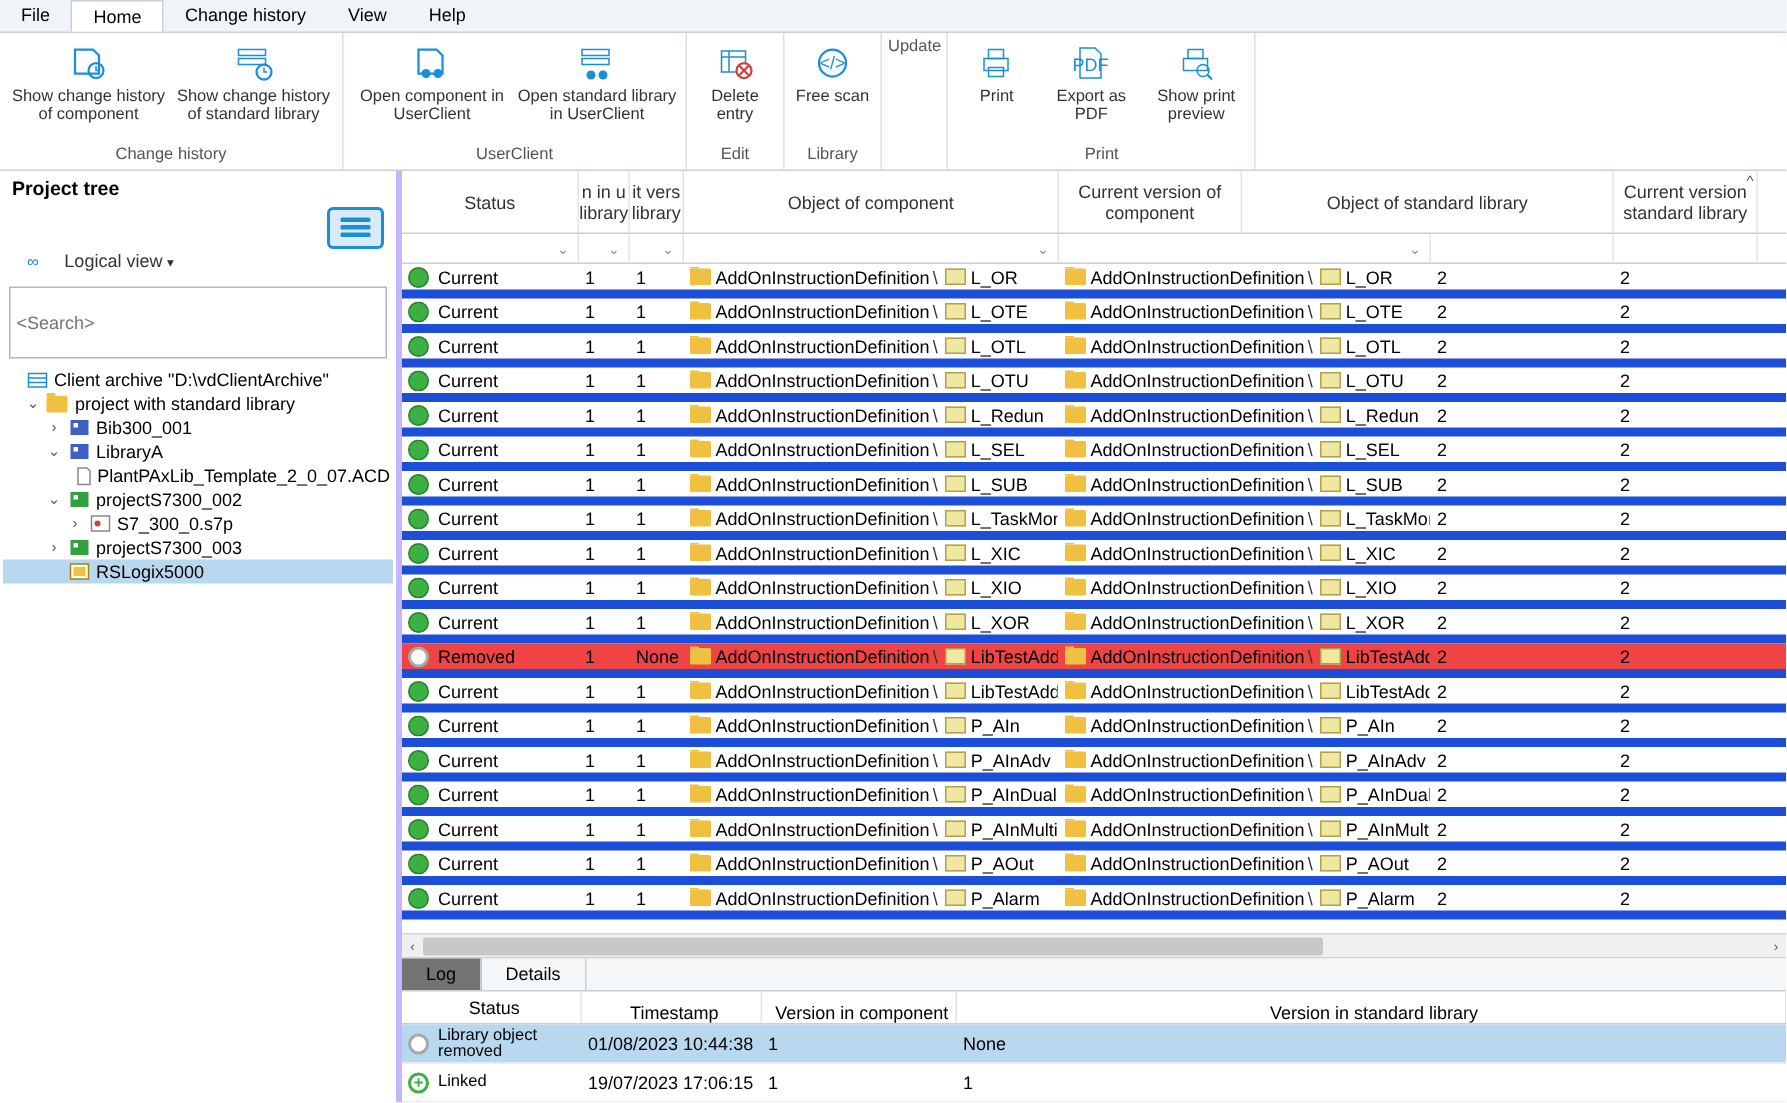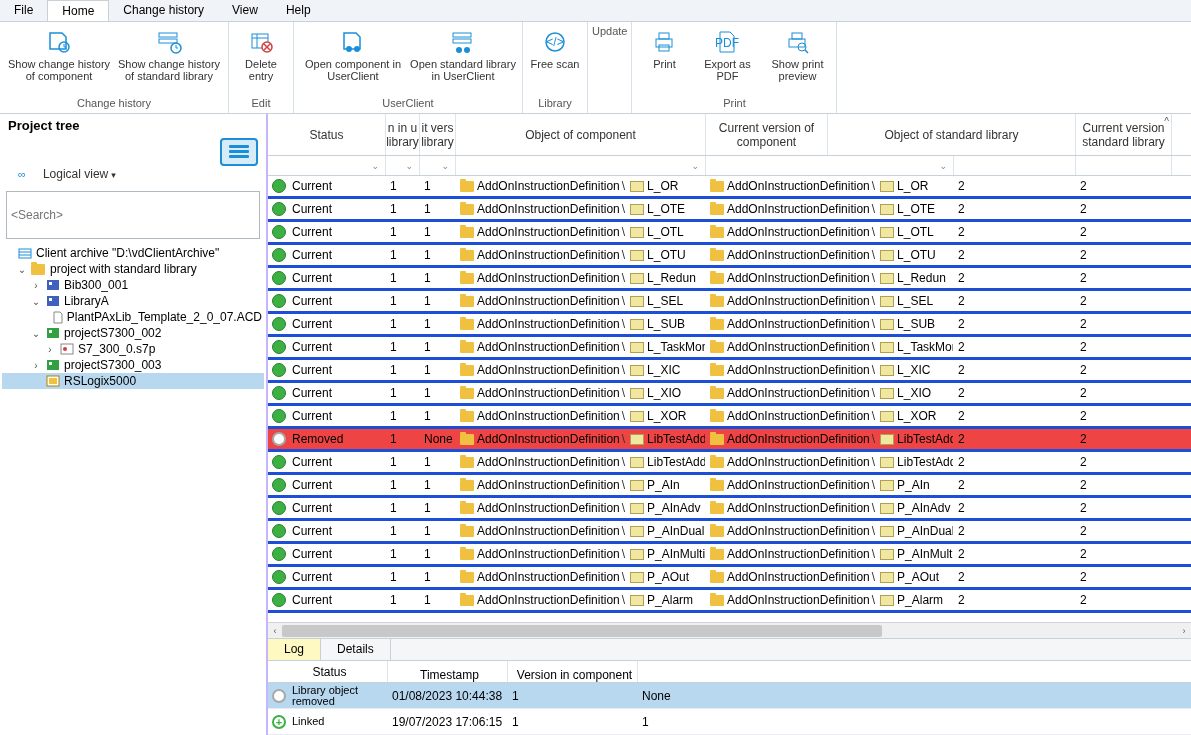--- a/index.html
+++ b/index.html
@@ -18,21 +18,21 @@
 .ribbon-btn.wide { width: 110px; }
 .ribbon-btn.med { width: 70px; }
 .ribbon-icon { width: 32px; height: 28px; margin: 2px 0 2px 0; display: flex; align-items: center; justify-content: center; }
 .ribbon-label { font-size: 11px; color: #333; }
 .ribbon-group-label { font-size: 11px; color: #555; padding: 1px 0 2px 0; }
 
 
 .main { display: flex; flex: 1; overflow: hidden; }
 
 
-.sidebar { width: 268px; border-right: 2px solid #c4b5fd; display: flex; flex-direction: column; background: #fff; }
+.sidebar { width: 268px; border-right: 4px solid #c4b5fd; display: flex; flex-direction: column; background: #fff; }
 .sidebar-header { display: flex; align-items: center; justify-content: space-between; padding: 4px 8px; }
 .sidebar-title { font-weight: 600; font-size: 13px; }
 .view-toggle { width: 38px; height: 28px; border: 2px solid #1a8fd8; border-radius: 4px; background: #d8ecf8; display: flex; flex-direction: column; justify-content: center; align-items: center; gap: 2px; }
 .view-toggle div { width: 20px; height: 3px; background: #1a8fd8; border-radius: 1px; }
 .logical-view { padding: 2px 8px 4px 24px; font-size: 11px; color: #333; margin-top: 32px; }
 .logical-view::before { content: "∞"; position: relative; left: -14px; color: #1a8fd8; }
 .search-box { margin: 2px 6px; border: 1px solid #b0b8c0; padding: 16px 4px; font-size: 12px; color: #888; background: #fff; }
 
 .tree { flex: 1; overflow: auto; padding: 4px 2px; }
 .tree-node { display: flex; align-items: center; padding: 1px 2px; white-space: nowrap; cursor: pointer; }
@@ -46,21 +46,21 @@
 .depth3 { padding-left: 42px; }
 
 
 .grid-area { flex: 1; display: flex; flex-direction: column; overflow: hidden; }
 .grid-header { display: flex; border-bottom: 1px solid #c8d0d8; height: 42px; background: #fff; }
 .gh-cell { border-right: 1px solid #e0e4e8; display: flex; align-items: center; justify-content: center; text-align: center; font-size: 11px; color: #333; position: relative; overflow: hidden; }
 .filter-row { display: flex; border-bottom: 1px solid #c8d0d8; height: 20px; }
 .filter-row .gh-cell { justify-content: flex-end; padding-right: 6px; }
 
 .grid-body { flex: 1; overflow-y: scroll; overflow-x: hidden; }
-.grid-row { display: flex; height: 23px; border-bottom: 3px solid #1d4ed8; align-items: center; }
+.grid-row { display: flex; height: 23px; border-bottom: 6px solid #1d4ed8; align-items: center; }
 .grid-row.selected { background: #ef4444; }
 .cell { border-right: 1px solid transparent; padding: 0 4px; white-space: nowrap; overflow: hidden; display: flex; align-items: center; font-size: 12px; }
 
 .col-status { width: 118px; }
 .col-v1 { width: 34px; }
 .col-v2 { width: 36px; }
 .col-obj1 { width: 250px; }
 .col-obj2 { width: 248px; }
 .col-cv1 { width: 122px; }
 .col-cv2 { width: 96px; }
@@ -76,21 +76,21 @@
 .path-sep { margin: 0 2px; color: #333; }
 
 .hscroll { height: 16px; background: #f0f0f0; border-top: 1px solid #d0d4d8; position: relative; }
 .hscroll .thumb { position: absolute; left: 14px; top: 2px; height: 12px; width: 600px; background: #c8c8c8; border-radius: 2px; }
 .hscroll .arrow { position: absolute; top: 0; width: 14px; height: 16px; display: flex; align-items: center; justify-content: center; font-size: 9px; color: #555; }
 
 
 .bottom { border-top: 1px solid #c8d0d8; display: flex; flex-direction: column; }
 .tabs { display: flex; background: #f4f6f8; border-bottom: 1px solid #c8d0d8; height: 22px; }
 .tab { padding: 3px 16px; border-right: 1px solid #c8d0d8; cursor: pointer; font-size: 12px; }
-.tab.active { background: #fef9c3; }
+.tab.active { background: #737373; }
 .log-header { display: flex; border-bottom: 1px solid #c8d0d8; height: 22px; }
 .lh-cell { border-right: 1px solid #e0e4e8; display: flex; align-items: flex-end; justify-content: center; font-size: 11px; }
 .log-row { display: flex; height: 26px; border-bottom: 1px solid #e8ecf0; align-items: center; }
 .log-row.selected { background: #b8d8f0; }
 .lc-status { width: 120px; display: flex; align-items: center; padding-left: 4px; }
 .lc-ts { width: 120px; padding-left: 4px; }
 .lc-vc { width: 130px; padding-left: 4px; }
 .lc-vs { flex: 1; padding-left: 4px; }
 
 
@@ -126,20 +126,46 @@
               <rect x="5" y="4" width="18" height="4" fill="none" stroke="#1a8fd8"></rect>
               <rect x="5" y="10" width="18" height="4" fill="none" stroke="#1a8fd8"></rect>
               <circle cx="22" cy="19" r="5" fill="none" stroke="#1a8fd8" stroke-width="1.5"></circle>
               <path d="M22 16v3h2" stroke="#1a8fd8" fill="none"></path>
             </svg>
           </div>
           <div class="ribbon-label">Show change history of standard library</div>
         </div>
       </div>
       <div class="ribbon-group-label">Change history</div>
+    </div>
+    <div class="ribbon-group">
+      <div class="ribbon-buttons">
+        <div class="ribbon-btn wide">
+          <div class="ribbon-icon">
+            <svg width="30" height="26" viewBox="0 0 30 26">
+              <path d="M6 4h12l4 4v12H6z" fill="none" stroke="#1a8fd8" stroke-width="1.5"></path>
+              <circle cx="11" cy="20" r="3" fill="#1a8fd8"></circle>
+              <circle cx="19" cy="20" r="3" fill="#1a8fd8"></circle>
+            </svg>
+          </div>
+          <div class="ribbon-label">Open component in UserClient</div>
+        </div>
+        <div class="ribbon-btn wide">
+          <div class="ribbon-icon">
+            <svg width="30" height="26" viewBox="0 0 30 26">
+              <rect x="5" y="4" width="18" height="4" fill="none" stroke="#1a8fd8"></rect>
+              <rect x="5" y="10" width="18" height="4" fill="none" stroke="#1a8fd8"></rect>
+              <circle cx="11" cy="21" r="3" fill="#1a8fd8"></circle>
+              <circle cx="19" cy="21" r="3" fill="#1a8fd8"></circle>
+            </svg>
+          </div>
+          <div class="ribbon-label">Open standard library in UserClient</div>
+        </div>
+      </div>
+      <div class="ribbon-group-label">UserClient</div>
     </div>
     <div class="ribbon-group">
       <div class="ribbon-buttons">
         <div class="ribbon-btn ">
           <div class="ribbon-icon">
             <svg width="30" height="26" viewBox="0 0 30 26">
               <rect x="6" y="5" width="16" height="14" fill="none" stroke="#1a8fd8"></rect>
               <line x1="6" y1="9" x2="22" y2="9" stroke="#1a8fd8"></line>
               <line x1="11" y1="5" x2="11" y2="19" stroke="#1a8fd8"></line>
               <circle cx="21" cy="18" r="5" fill="#fff" stroke="#d04040" stroke-width="1.5"></circle>
@@ -147,46 +173,20 @@
               <line x1="24" y1="15" x2="18" y2="21" stroke="#d04040" stroke-width="1.5"></line>
             </svg>
           </div>
           <div class="ribbon-label">Delete entry</div>
         </div>
       </div>
       <div class="ribbon-group-label">Edit</div>
     </div>
     <div class="ribbon-group">
       <div class="ribbon-buttons">
-        <div class="ribbon-btn wide">
-          <div class="ribbon-icon">
-            <svg width="30" height="26" viewBox="0 0 30 26">
-              <path d="M6 4h12l4 4v12H6z" fill="none" stroke="#1a8fd8" stroke-width="1.5"></path>
-              <circle cx="11" cy="20" r="3" fill="#1a8fd8"></circle>
-              <circle cx="19" cy="20" r="3" fill="#1a8fd8"></circle>
-            </svg>
-          </div>
-          <div class="ribbon-label">Open component in UserClient</div>
-        </div>
-        <div class="ribbon-btn wide">
-          <div class="ribbon-icon">
-            <svg width="30" height="26" viewBox="0 0 30 26">
-              <rect x="5" y="4" width="18" height="4" fill="none" stroke="#1a8fd8"></rect>
-              <rect x="5" y="10" width="18" height="4" fill="none" stroke="#1a8fd8"></rect>
-              <circle cx="11" cy="21" r="3" fill="#1a8fd8"></circle>
-              <circle cx="19" cy="21" r="3" fill="#1a8fd8"></circle>
-            </svg>
-          </div>
-          <div class="ribbon-label">Open standard library in UserClient</div>
-        </div>
-      </div>
-      <div class="ribbon-group-label">UserClient</div>
-    </div>
-    <div class="ribbon-group">
-      <div class="ribbon-buttons">
         <div class="ribbon-btn ">
           <div class="ribbon-icon">
             <svg width="30" height="26" viewBox="0 0 30 26">
               <circle cx="15" cy="13" r="9" fill="none" stroke="#1a8fd8" stroke-width="1.5"></circle>
               <text x="15" y="17" text-anchor="middle" font-size="10" fill="#1a8fd8">&lt;/&gt;</text>
             </svg>
           </div>
           <div class="ribbon-label">Free scan</div>
         </div>
       </div>
@@ -855,20 +855,23 @@
         </div>
       <div class="log-header">
         <div class="lh-cell lc-status" style="justify-content:center;">
             <span>Status</span>
           </div>
         <div class="lh-cell lc-ts">
             <span>Timestamp</span>
           </div>
         <div class="lh-cell lc-vc">
             <span>Version in component</span>
+          </div>
+        <div class="lh-cell lc-vs">
+            <span>Version in standard library</span>
           </div>
       </div>
       <div id="logbody">
           <div class="log-row selected">
             <div class="lc-status">
               <span class="status-dot dot-grey"></span>
               <span style="line-height:1.0;font-size:11px;">Library object removed</span>
             </div>
             <div class="lc-ts">01/08/2023 10:44:38</div>
             <div class="lc-vc">1</div>

